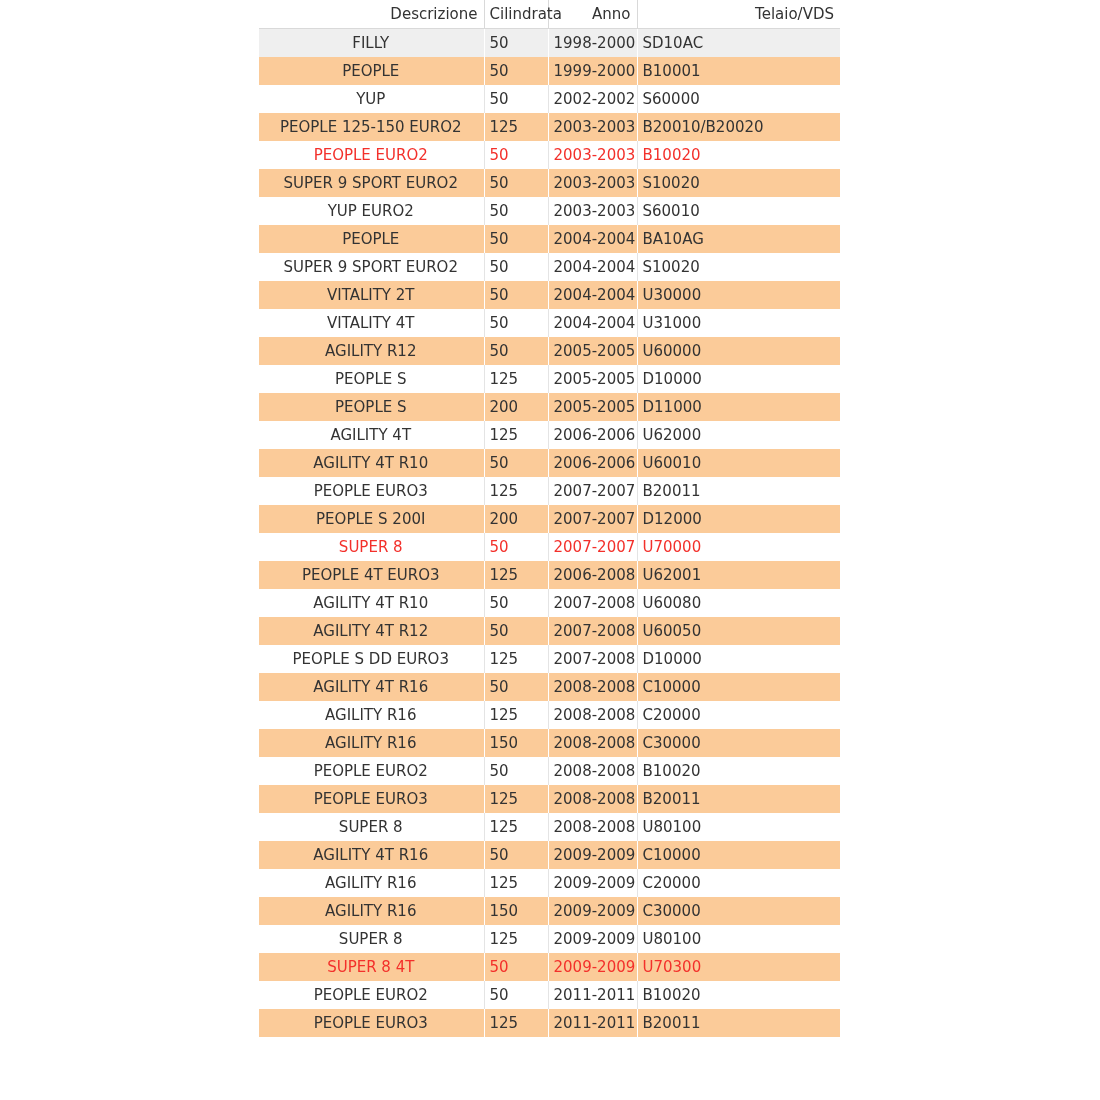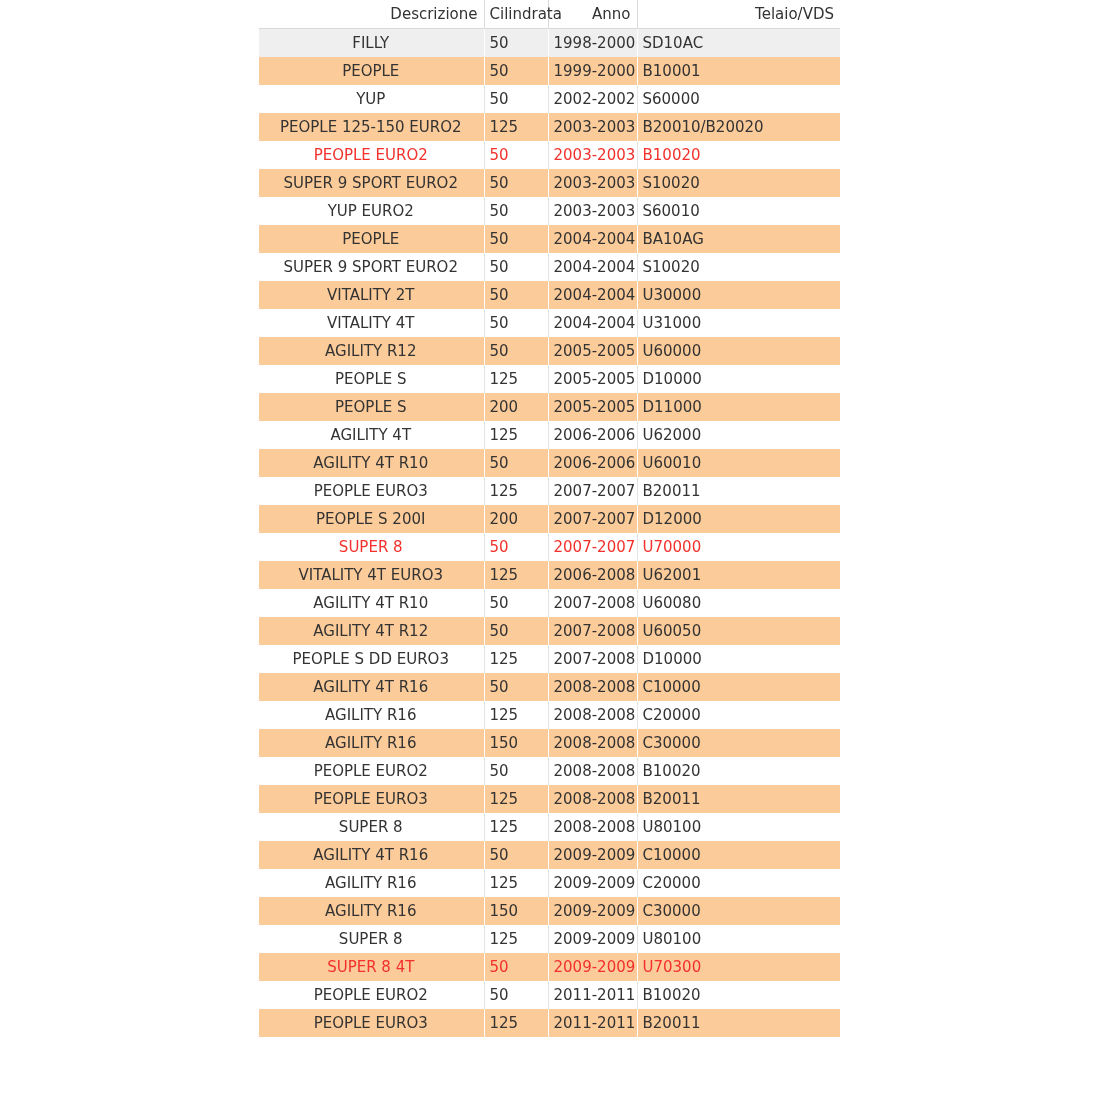--- a/index.html
+++ b/index.html
@@ -210,21 +210,21 @@
             <td class="col-anno">2007-2007</td>
             <td class="col-tel last-col">D12000</td>
           </tr>
           <tr class="bg-white text-red">
             <td class="col-desc">SUPER 8</td>
             <td class="col-cil">50</td>
             <td class="col-anno">2007-2007</td>
             <td class="col-tel last-col">U70000</td>
           </tr>
           <tr class="bg-orange text-dark">
-            <td class="col-desc">VITALITY 4T EURO3</td>
+            <td class="col-desc">PEOPLE 4T EURO3</td>
             <td class="col-cil">125</td>
             <td class="col-anno">2006-2008</td>
             <td class="col-tel last-col">U62001</td>
           </tr>
           <tr class="bg-white text-dark">
             <td class="col-desc">AGILITY 4T R10</td>
             <td class="col-cil">50</td>
             <td class="col-anno">2007-2008</td>
             <td class="col-tel last-col">U60080</td>
           </tr>

